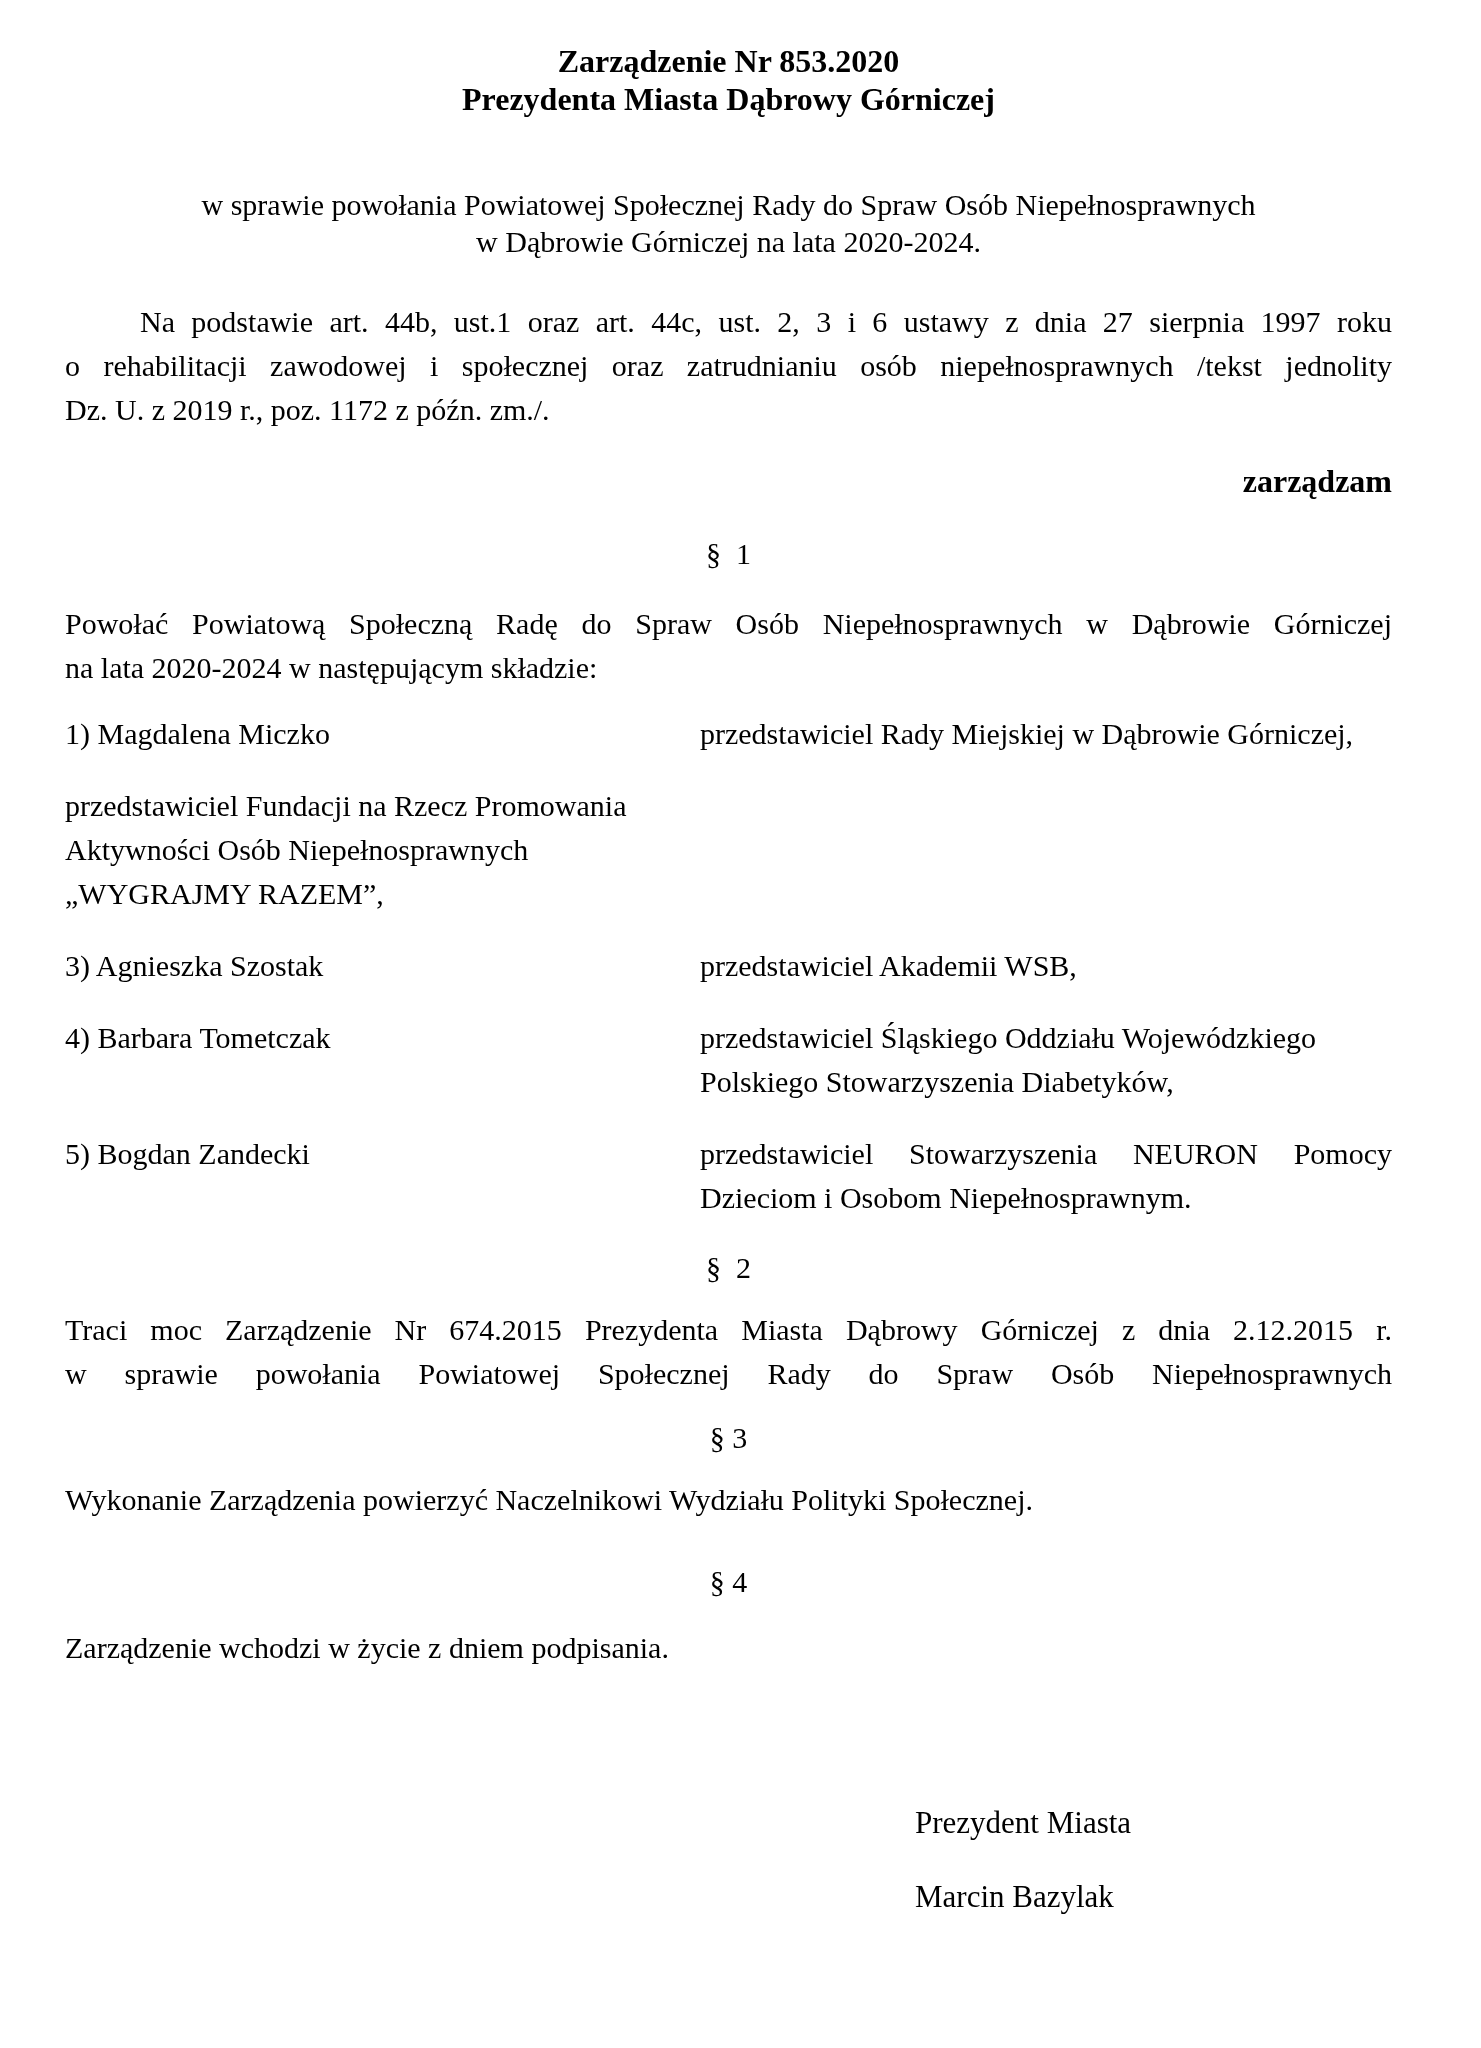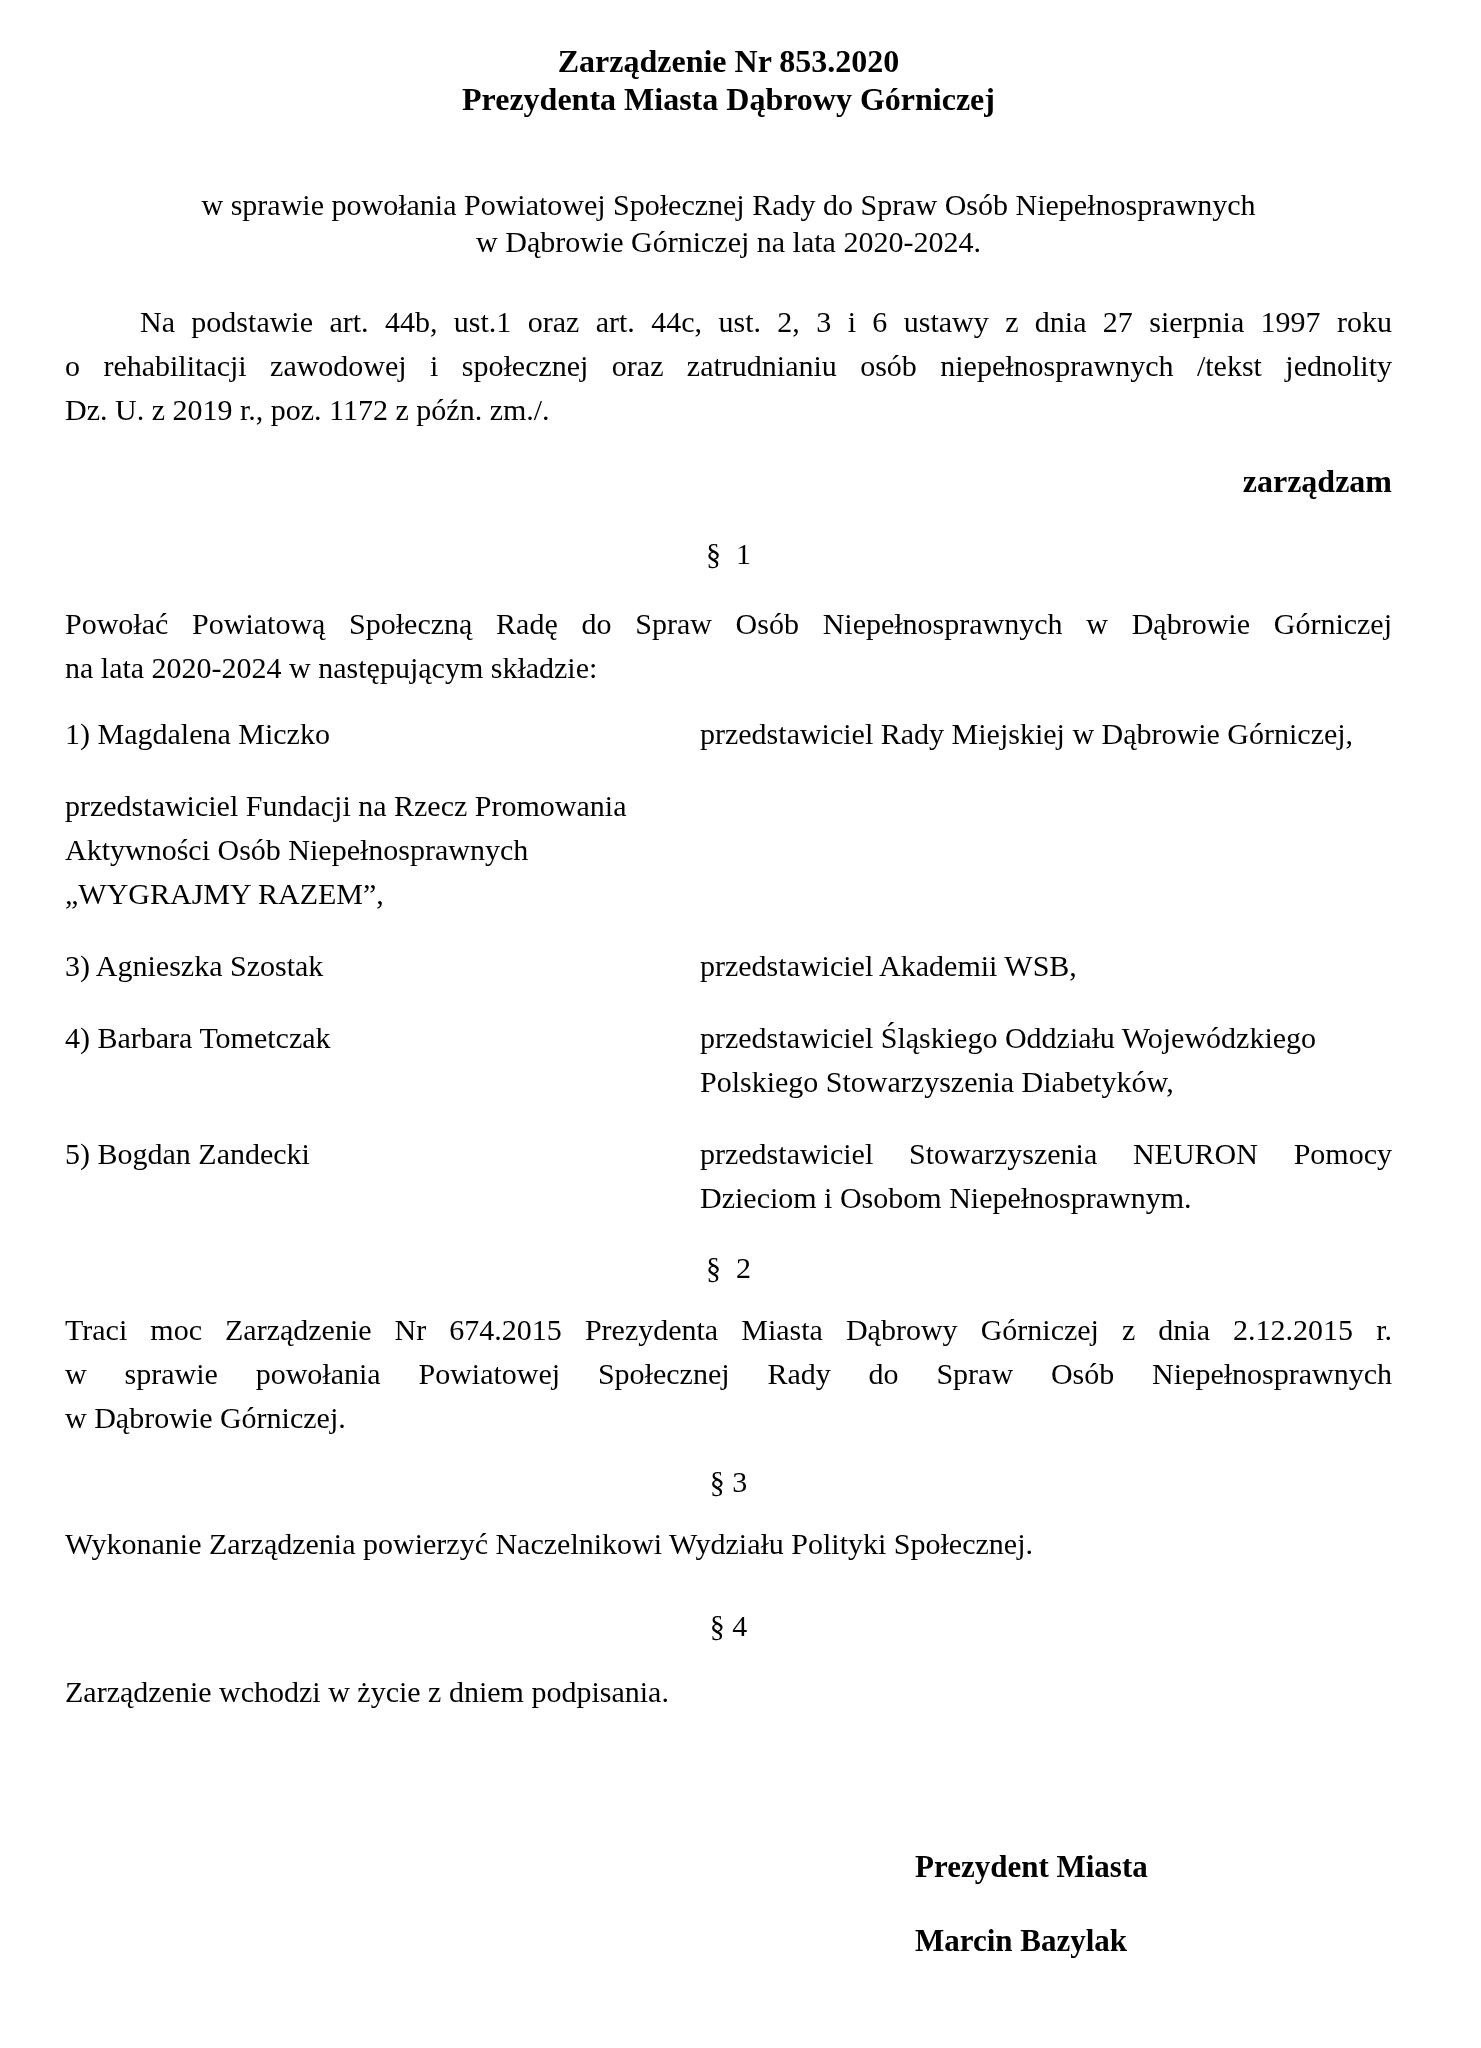--- a/index.html
+++ b/index.html
@@ -60,21 +60,21 @@
   .member-row { display: flex; }
   .member-row + .member-row { margin-top: 28px; }
   .member-name { flex: 0 0 635px; width: 635px; }
   .member-role { flex: 1 1 auto; min-width: 0; }
   .p-traci { margin-top: 18px; }
   .p-wykonanie { margin-top: 18px; }
   .p-wchodzi { margin-top: 22px; }
   .signature {
     margin-top: 134px;
     margin-left: 850px;
-    font-weight: bold;
+    font-weight: normal;
     font-size: 31px;
     line-height: 38px;
   }
   .sig-name { margin-top: 36px; }
 </style>
 </head>
 <body>
 
 <div class="page">
 
@@ -143,21 +143,20 @@
       </div>
     </div>
 
   </div>
 
   <div class="section-label label-s2">§  2</div>
 
   <div class="para p-traci">
     <div class="line stretch">Traci moc Zarządzenie Nr 674.2015 Prezydenta Miasta Dąbrowy Górniczej z dnia 2.12.2015 r.</div>
     <div class="line stretch">w sprawie powołania Powiatowej Społecznej Rady do Spraw Osób Niepełnosprawnych</div>
-    <div class="line">w Dąbrowie Górniczej.</div>
   </div>
 
   <div class="section-label label-s3">§ 3</div>
 
   <div class="para p-wykonanie">
     <div class="line">Wykonanie Zarządzenia powierzyć Naczelnikowi Wydziału Polityki Społecznej.</div>
   </div>
 
   <div class="section-label label-s4">§ 4</div>
 

